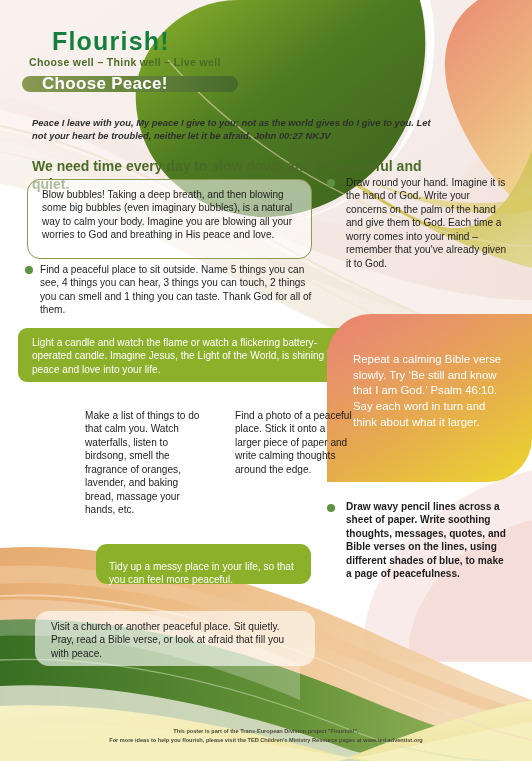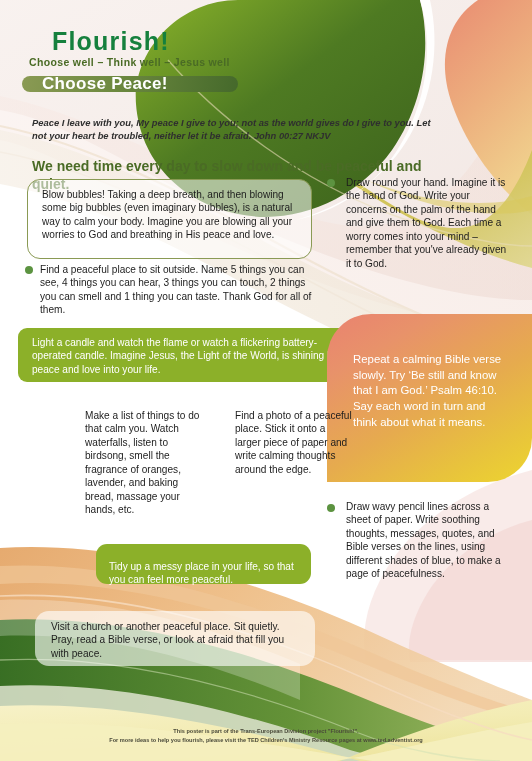--- a/index.html
+++ b/index.html
@@ -155,21 +155,21 @@
   .bullet-item { display: block; }
   .bullet-dot {
     position: absolute;
     width: 8px;
     height: 8px;
     border-radius: 50%;
     background: #5c9340;
   }
   .bullet-text { display: block; }
 
-  .bold-text { font-weight: normal; }
+  .bold-text { font-weight: bold; }
 
   
   #footer {
     left: 0;
     top: 727px;
     width: 532px;
     text-align: center;
     font-size: 5.6px;
     font-weight: bold;
     color: #4a4a3a;
@@ -275,21 +275,21 @@
     <path d="M0,596 C120,590 252,628 368,680 C440,712 500,734 532,740" stroke="#f6dcc0" stroke-width="1.6" fill="none" opacity="0.8"></path>
     <path d="M0,660 C120,654 246,688 356,732 C400,750 464,761 500,761" stroke="#cfe0b4" stroke-width="1.3" fill="none" opacity="0.55"></path>
 
     <path d="M0,600 C100,596 200,622 300,664 L300,700 C200,658 100,632 0,636 Z" fill="#ffffff" opacity="0.25"></path>
   </svg>
 
   <div id="content">
 
     <div class="abs" id="brand-title">Flourish!</div>
 
-    <div class="abs" id="brand-tagline">Choose well – Think well – Jesus well</div>
+    <div class="abs" id="brand-tagline">Choose well – Think well – Live well</div>
 
     <div class="abs" id="title-banner">
       <span id="title-banner-label">Choose Peace!</span>
     </div>
 
     <div class="abs" id="scripture">Peace I leave with you, My peace I give to you; not as the world gives do I give to you. Let not your heart be troubled, neither let it be afraid. John 00:27 NKJV</div>
 
     <div class="abs" id="intro-line">We need time every day to slow down and be peaceful and quiet.</div>
 
     <div class="abs outline-box" style="left:27px; top:179px; width:285px; height:80px;">
@@ -304,21 +304,21 @@
     <div class="abs bullet-item" style="left:327px; top:176px; width:185px;">
       <span class="bullet-dot" style="left:0px; top:3px;"></span>
       <span class="txt bullet-text" style="padding-left:19px;">Draw round your hand. Imagine it is the hand of God. Write your concerns on the palm of the hand and give them to God. Each time a worry comes into your mind – remember that you've already given it to God.</span>
     </div>
 
     <div class="abs green-box" style="left:18px; top:328px; width:344px; height:54px;border-radius:9px;">
       <div class="txt" style="padding:8px 12px 0 14px;">Light a candle and watch the flame or watch a flickering battery-operated candle. Imagine Jesus, the Light of the World, is shining His peace and love into your life.</div>
     </div>
 
     <div class="abs" id="verse-leaf">
-      <div id="verse-leaf-text">Repeat a calming Bible verse slowly. Try ‘Be still and know that I am God.’ Psalm 46:10. Say each word in turn and think about what it means.</div>
+      <div id="verse-leaf-text">Repeat a calming Bible verse slowly. Try ‘Be still and know that I am God.’ Psalm 46:10. Say each word in turn and think about what it larger.</div>
     </div>
 
     <div class="abs soft-panel" style="left:33px; top:398px; width:145px; height:108px;"></div>
 
     <div class="abs txt" style="left:44px; top:409px; width:118px;margin-left:41px;">Make a list of things to do that calm you. Watch waterfalls, listen to birdsong, smell the fragrance of oranges, lavender, and baking bread, massage your hands, etc.</div>
 
     <div class="abs txt" style="left:195px; top:409px; width:118px;margin-left:40px;">Find a photo of a peaceful place. Stick it onto a larger piece of paper and write calming thoughts around the edge.</div>
 
     <div class="abs bullet-item" style="left:327px; top:500px; width:180px;">
       <span class="bullet-dot" style="left:0px; top:4px;"></span>

